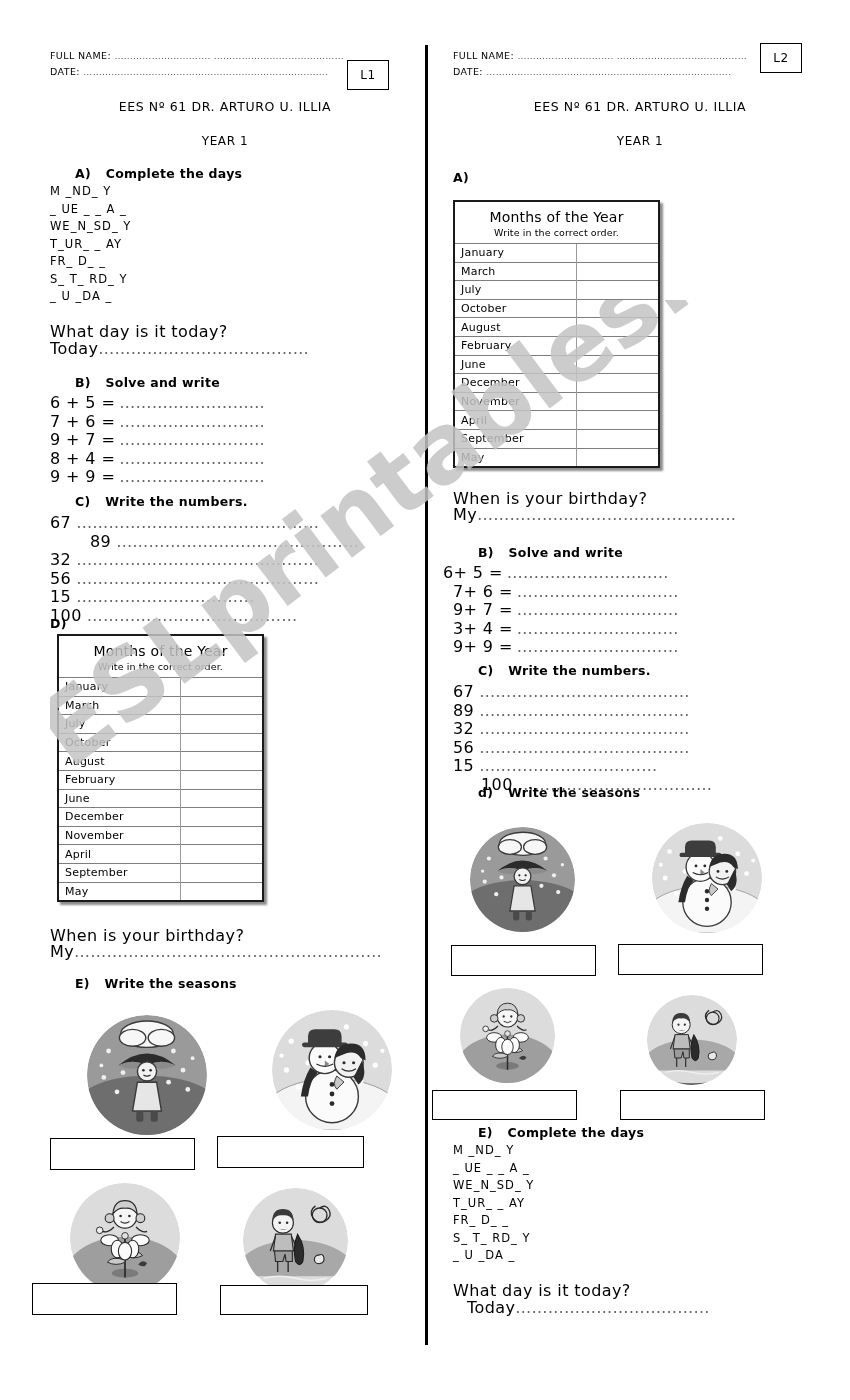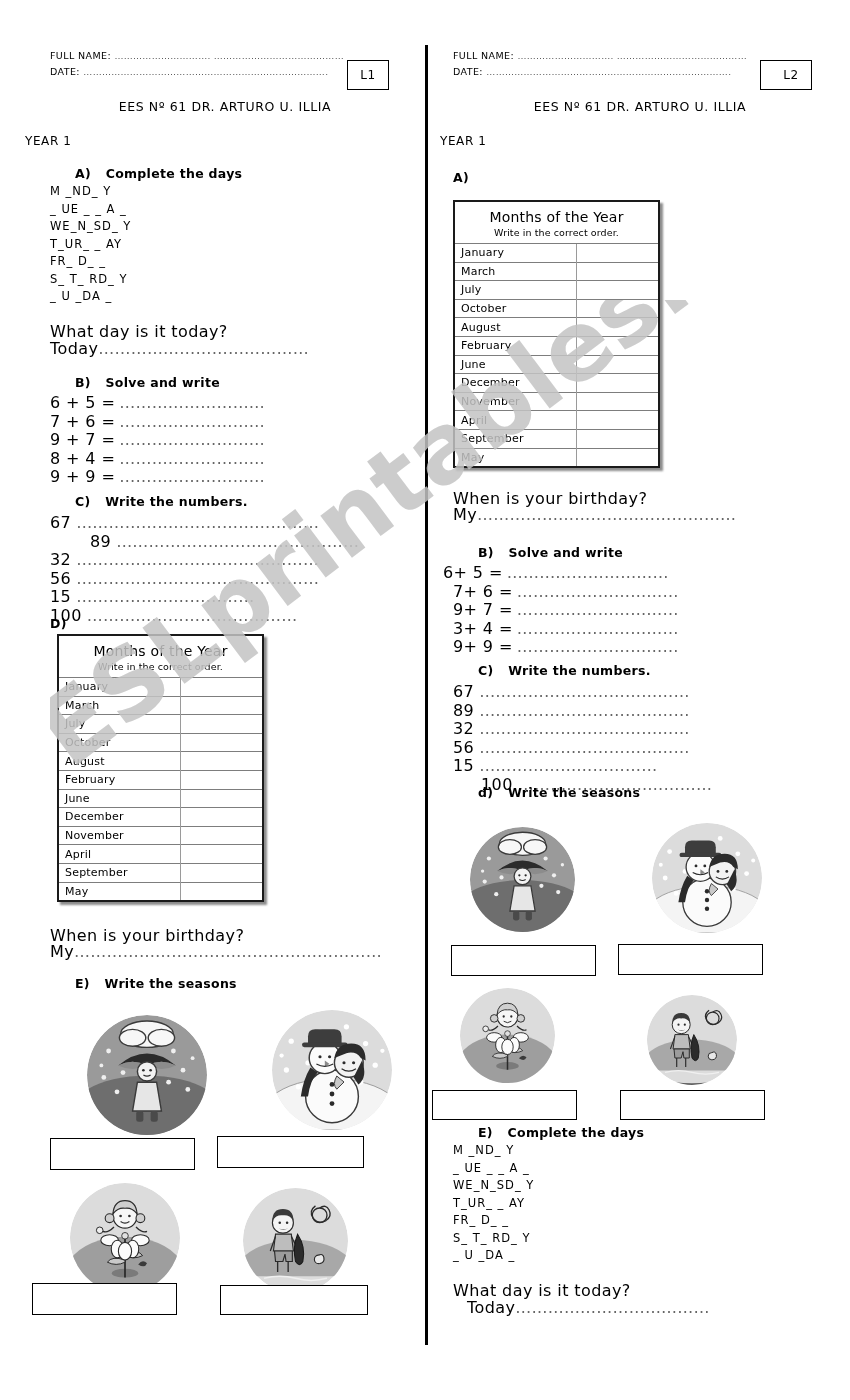--- a/index.html
+++ b/index.html
@@ -63,21 +63,21 @@
     position: absolute;
     width: 100%;
     text-align: center;
     font-size: 12.5px;
     letter-spacing: .6px;
     white-space: nowrap;
   }
   .year {
     position: absolute;
     width: 100%;
-    text-align: left;
+    text-align: center;
     font-size: 12px;
     letter-spacing: .6px;
   }
 
   
   .sect {
     position: absolute;
     font-size: 12.5px;
     font-weight: bold;
     letter-spacing: .3px;
@@ -432,21 +432,21 @@
   <div class="col col-right">
 
     <div class="namerow" style="left:13px; top:50px;">
       <span>FULL NAME:</span>
       <span class="dots-fill">…………………………. ……………………………………</span>
     </div>
     <div class="namerow" style="left:13px; top:66px;">
       <span>DATE:</span>
       <span class="dots-fill">…………………………………………………………………….</span>
     </div>
-    <div class="lbox" style="left:320px; top:60px;padding-left:10px;">L2</div>
+    <div class="lbox" style="left:320px; top:43px;">L2</div>
 
     <div class="school" style="left:0; top:99px;">EES Nº 61 DR. ARTURO U. ILLIA</div>
     <div class="year" style="left:0; top:134px;">YEAR 1</div>
 
     <div class="sect" style="left:13px; top:170px;">
       <span>A)</span>
     </div>
     <div class="months" id="months-right" style="left:13px; top:200px; width:207px;">
         <div class="m-title">Months of the Year</div>
         <div class="m-sub">Write in the correct order.</div>

